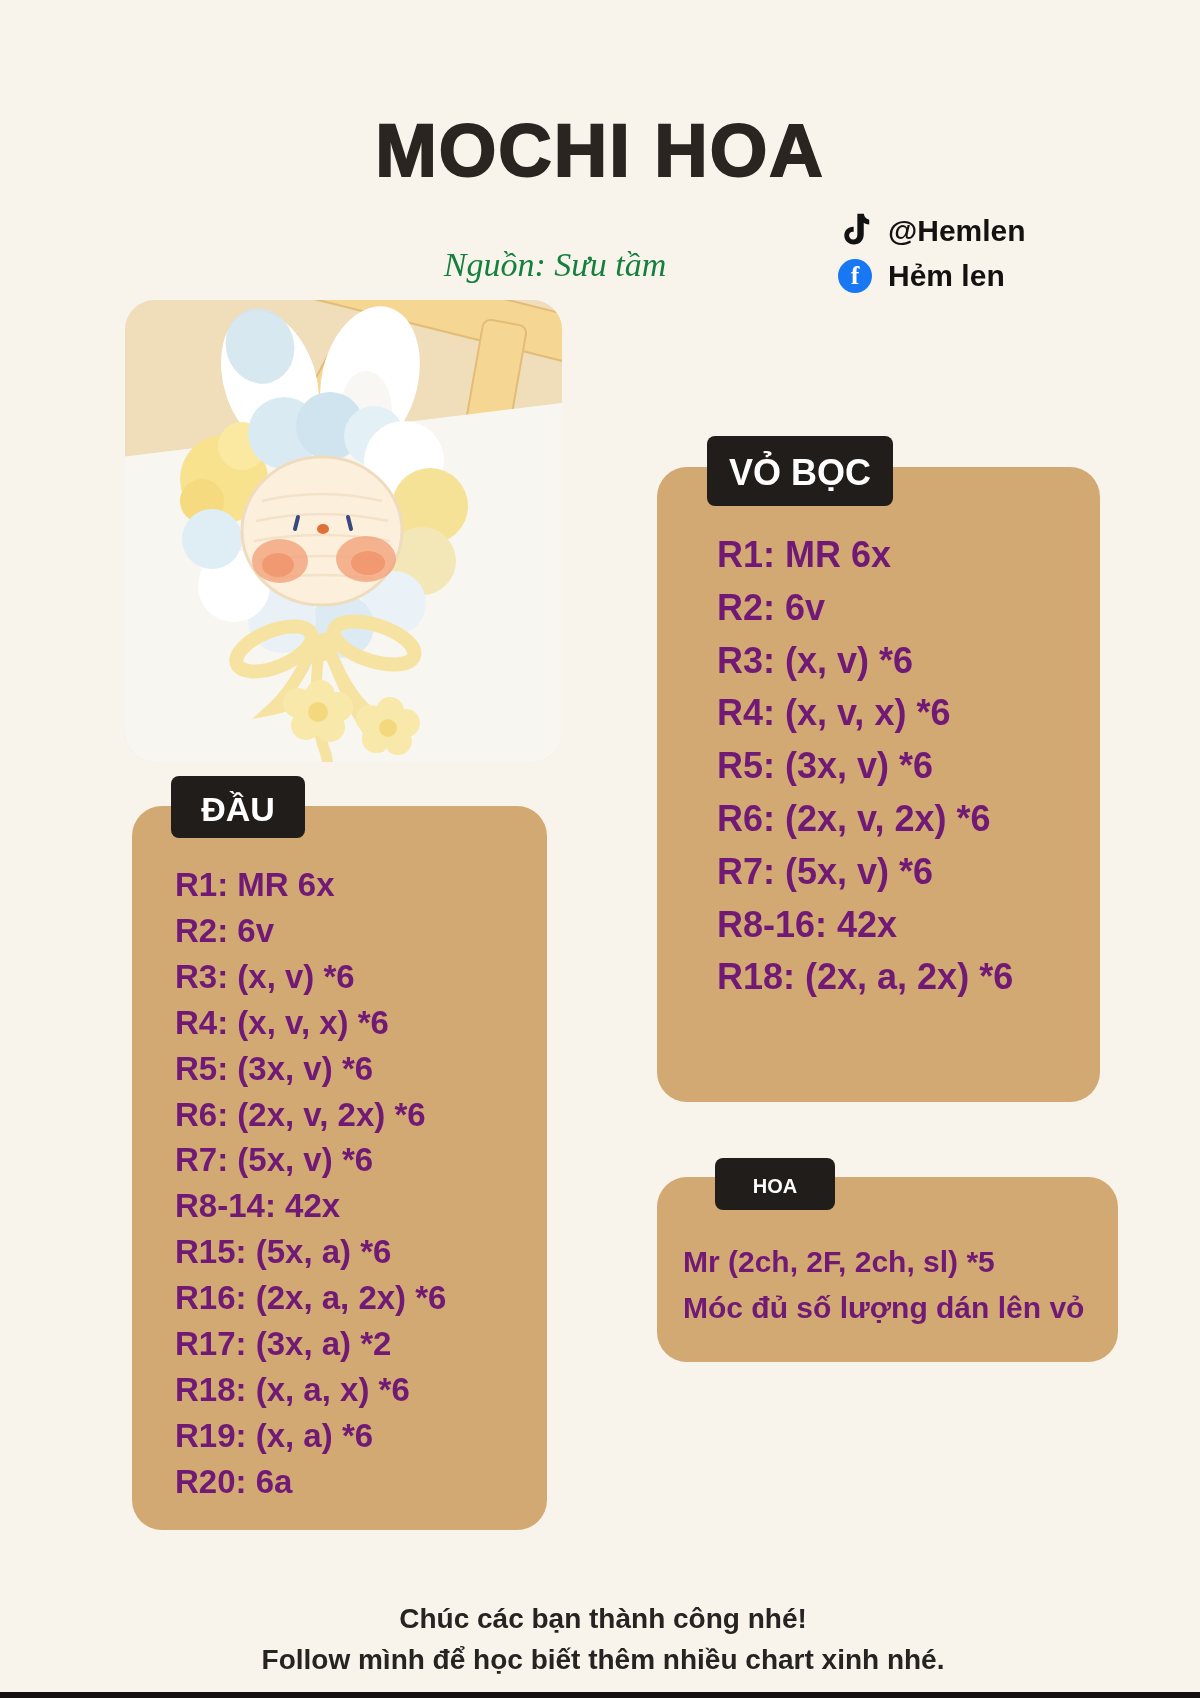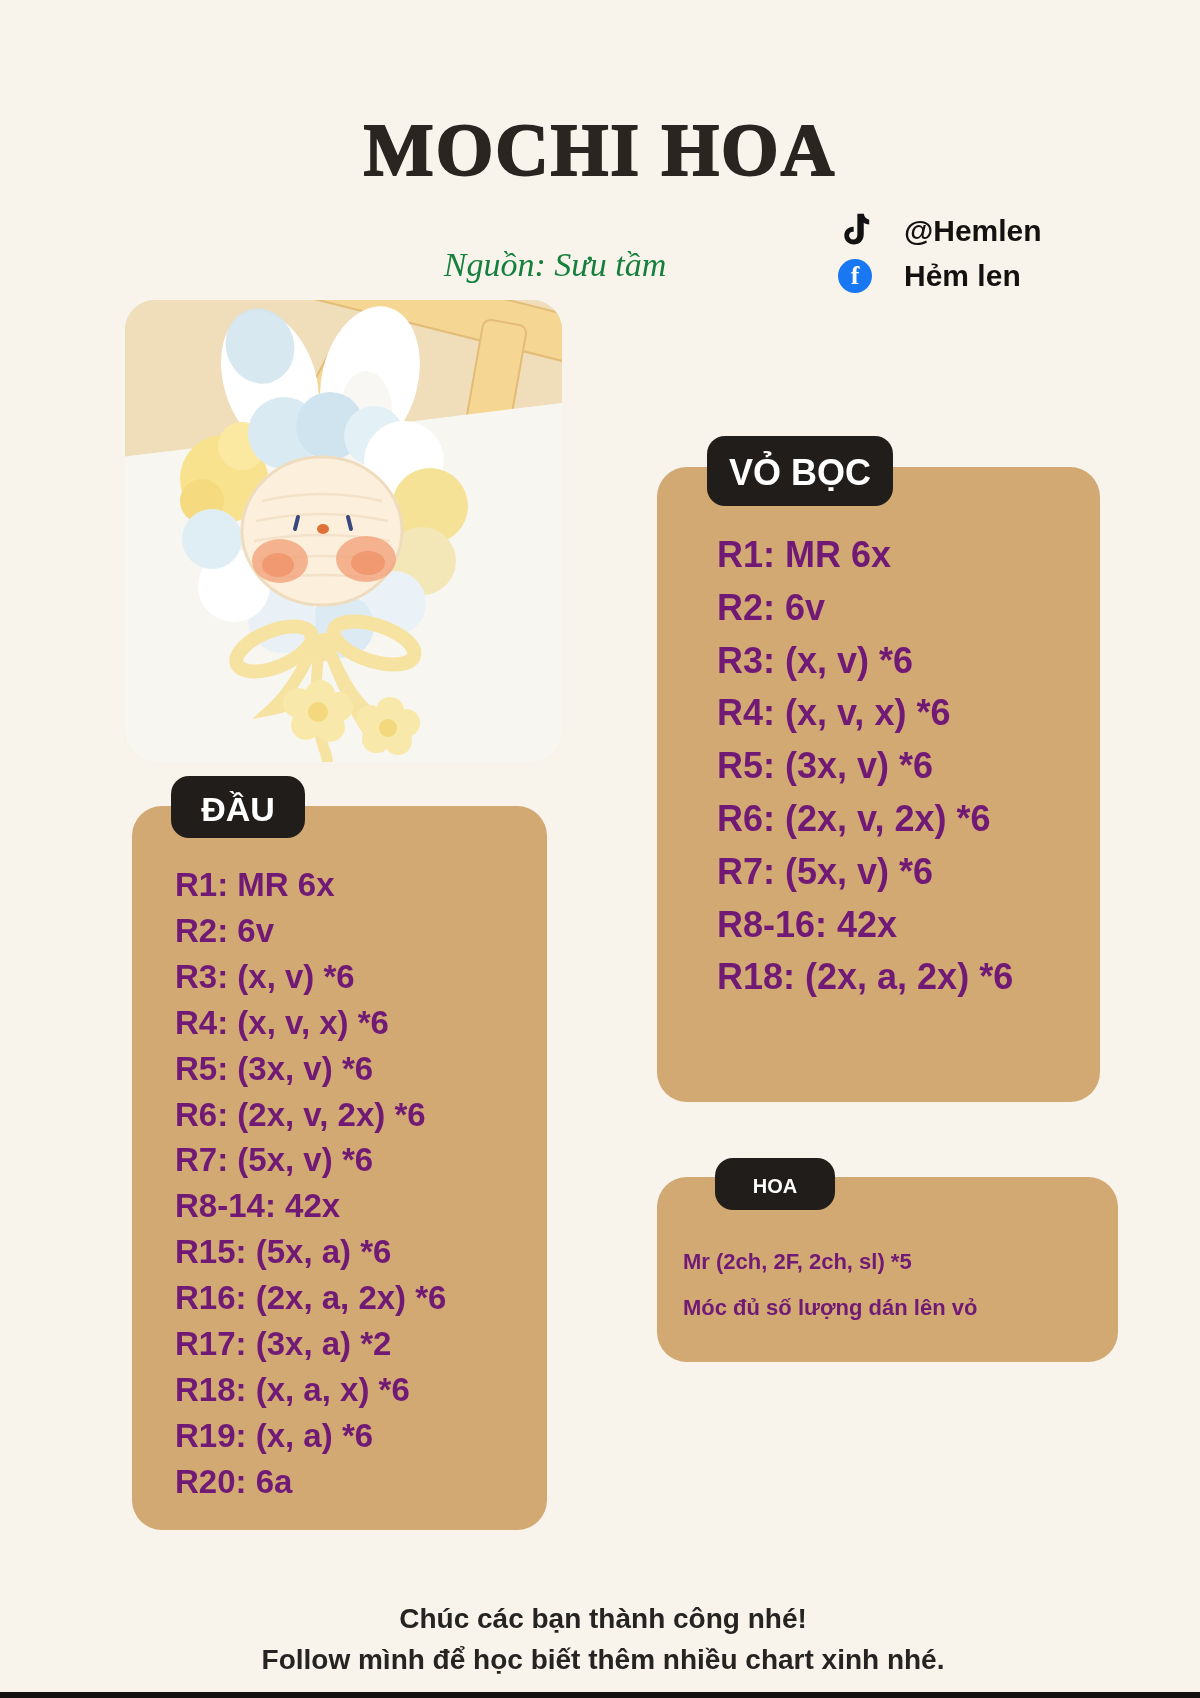--- a/index.html
+++ b/index.html
@@ -4,62 +4,62 @@
 <style>
   html,body{margin:0;padding:0;}
   body{font-family:"Liberation Sans","DejaVu Sans",sans-serif;}
   .page{
     position:relative;width:1200px;height:1698px;overflow:hidden;
     background:var(--page-bg,#f9f4eb);color:var(--text,#171411);
   }
   
   .title{
     position:absolute;top:108px;left:0;width:1200px;text-align:center;
-    font-size:74px;font-weight:900;letter-spacing:2px;color:#2a2520;font-family:Liberation Serif, serif;
+    font-size:74px;font-weight:900;letter-spacing:2px;color:#2a2520;
     -webkit-text-stroke:2px #2a2520;
   }
   .subtitle{
     position:absolute;top:246px;left:0;width:1110px;text-align:center;
     font-family:"Liberation Serif","DejaVu Serif",serif;font-style:italic;
     font-size:34px;color:#15803d;
   }
   .social{position:absolute;left:838px;top:212px;display:flex;flex-direction:column;gap:9px;}
-  .social-row{display:flex;align-items:center;gap:32px;}
+  .social-row{display:flex;align-items:center;gap:16px;}
   .social-row .handle{font-size:30px;font-weight:700;color:#141210;white-space:nowrap;}
   .tiktok-ic{width:34px;height:38px;display:flex;align-items:center;justify-content:center;}
   .fb-ic{
     width:34px;height:34px;border-radius:50%;background:var(--facebook-blue,#1877f2);
     color:#fff;display:flex;align-items:center;justify-content:center;
     font-size:26px;font-weight:700;font-family:"Liberation Serif","DejaVu Serif",serif;
   }
   
   .photo{
     position:absolute;left:125px;top:300px;width:437px;height:462px;
     border-radius:30px;overflow:hidden;background:#f2e8d6;
   }
   .photo svg{display:block;width:100%;height:100%;}
   
   .card{
     position:absolute;background:var(--card-bg,#d2a873);border-radius:30px;
     box-sizing:border-box;color:#701a75;
   }
   .badge{
     position:absolute;background:var(--badge-bg,#211d1a);color:var(--badge-text,#fff);
-    border-radius:18px;display:flex;align-items:center;justify-content:center;
+    border-radius:8px;display:flex;align-items:center;justify-content:center;
     font-weight:700;z-index:3;line-height:1;padding-top:4px;box-sizing:border-box;
   }
   .card .line{white-space:nowrap;font-weight:700;}
   .card-voboc{left:657px;top:467px;width:443px;height:635px;padding:62px 0 0 60px;}
   .card-voboc .line{font-size:36px;line-height:52.8px;}
   .badge-voboc{left:707px;top:436px;width:186px;height:70px;font-size:36px;}
   .card-dau{left:132px;top:806px;width:415px;height:724px;padding:56px 0 0 43px;}
   .card-dau .line{font-size:33px;line-height:45.9px;}
   .badge-dau{left:171px;top:776px;width:134px;height:62px;font-size:34px;}
   .card-hoa{left:657px;top:1177px;width:461px;height:185px;padding:62px 0 0 26px;}
-  .card-hoa .line{font-size:22px;line-height:46px;}
+  .card-hoa .line{font-size:30px;line-height:46px;}
   .badge-hoa{left:715px;top:1158px;width:120px;height:52px;font-size:20px;}
   
   .footer{
     position:absolute;left:0;top:1598px;width:1206px;text-align:center;
     font-weight:700;color:#262422;font-size:28px;line-height:41px;
   }
   .bottom-bar{position:absolute;left:0;bottom:0;width:100%;height:6px;background:var(--bottom-bar,#141110);}
 </style>
 </head>
 <body>

